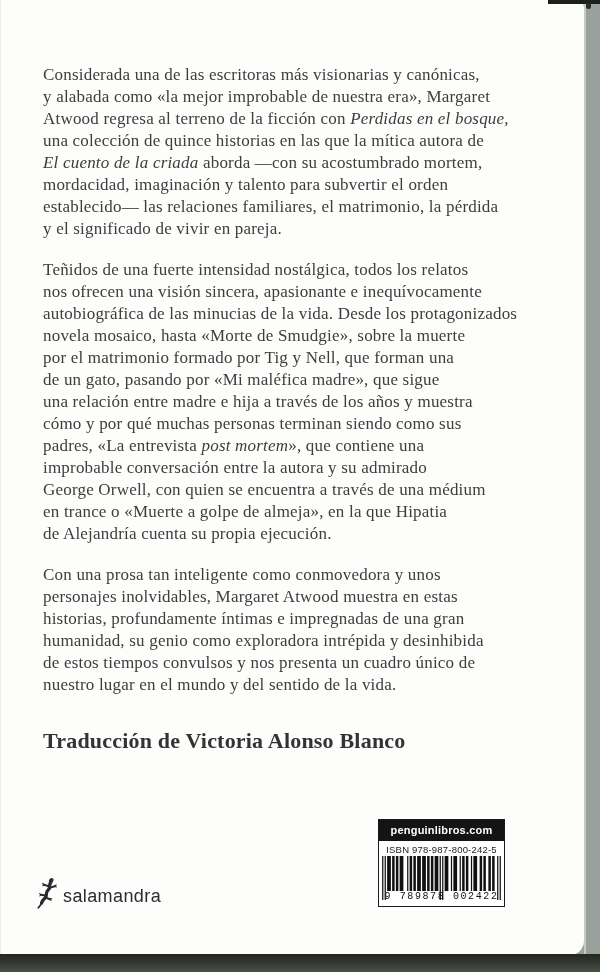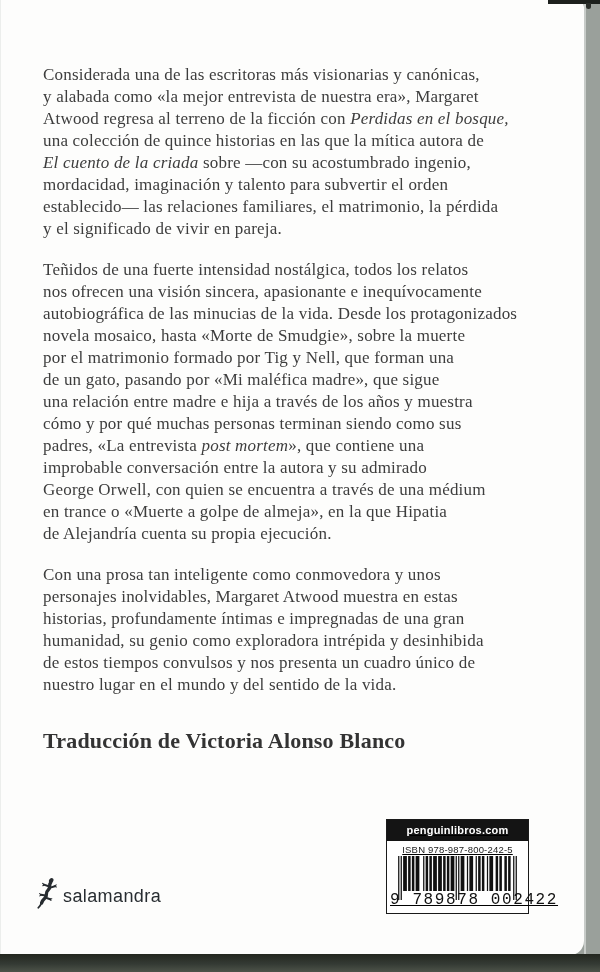--- a/index.html
+++ b/index.html
@@ -55,38 +55,37 @@
   .para{margin:0 0 19px 0;}
   .line{white-space:nowrap;}
   .line em{font-style:italic;}
   .translation{
     position:absolute;left:43px;top:728px;
     color:#333;font-size:22px;font-weight:bold;
     letter-spacing:.2px;white-space:nowrap;
   }
   
   .barcode-block{
-    position:absolute;left:386px;top:819px;width:143px;
+    position:absolute;left:378px;top:819px;width:127px;
     background:#fff;border:1px solid #1a1a1a;
     box-sizing:border-box;
     font-family:"Liberation Sans", sans-serif;
-    text-decoration:underline;
   }
   .barcode-header{
     background:var(--barcode-header-bg);color:#fff;
     font-size:11px;font-weight:bold;letter-spacing:.2px;
     text-align:center;padding:4px 0 5px 0;
   }
   .barcode-body{padding:2px 3px 4px 3px;text-align:center;}
   .isbn{font-size:9.5px;color:#1c1c1c;letter-spacing:.2px;white-space:nowrap;margin:1px 0 1px 0;}
   .bars{line-height:0;}
   .bars svg{display:block;margin:0 auto;}
   .barcode-digits{
     font-family:"Liberation Mono", monospace;
-    font-size:16px;color:#111;
+    font-size:10px;color:#111;
     letter-spacing:1.6px;white-space:nowrap;
     margin-top:-9px;position:relative;
   }
   
   .logo{
     position:absolute;left:34px;top:876px;
     display:flex;align-items:flex-end;
     color:var(--logo-color);
   }
   .logo .icon{width:27px;height:34px;display:block;}
@@ -99,24 +98,24 @@
 </head>
 <body>
 
 <div class="scan">
 
   <div class="cover">
 
     <div class="blurb">
       <div class="para">
           <div class="line"><span>Considerada una de las escritoras más visionarias y canónicas,</span></div>
-          <div class="line"><span>y alabada como «la mejor entrevista de nuestra era», Margaret</span></div>
+          <div class="line"><span>y alabada como «la mejor improbable de nuestra era», Margaret</span></div>
           <div class="line"><span>Atwood regresa al terreno de la ficción con </span><em>Perdidas en el bosque,</em></div>
           <div class="line"><span>una colección de quince historias en las que la mítica autora de</span></div>
-          <div class="line"><em>El cuento de la criada</em><span> sobre —con su acostumbrado ingenio,</span></div>
+          <div class="line"><em>El cuento de la criada</em><span> aborda —con su acostumbrado mortem,</span></div>
           <div class="line"><span>mordacidad, imaginación y talento para subvertir el orden</span></div>
           <div class="line"><span>establecido— las relaciones familiares, el matrimonio, la pérdida</span></div>
           <div class="line"><span>y el significado de vivir en pareja.</span></div>
         </div>
       <div class="para">
           <div class="line"><span>Teñidos de una fuerte intensidad nostálgica, todos los relatos</span></div>
           <div class="line"><span>nos ofrecen una visión sincera, apasionante e inequívocamente</span></div>
           <div class="line"><span>autobiográfica de las minucias de la vida. Desde los protagonizados</span></div>
           <div class="line"><span>novela mosaico, hasta «Morte de Smudgie», sobre la muerte</span></div>
           <div class="line"><span>por el matrimonio formado por Tig y Nell, que forman una</span></div>

